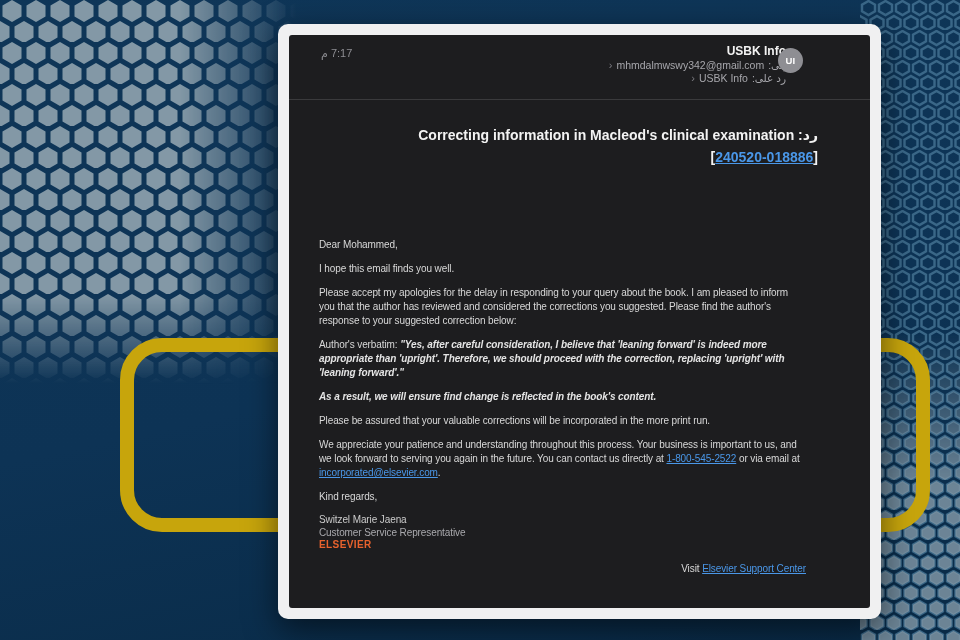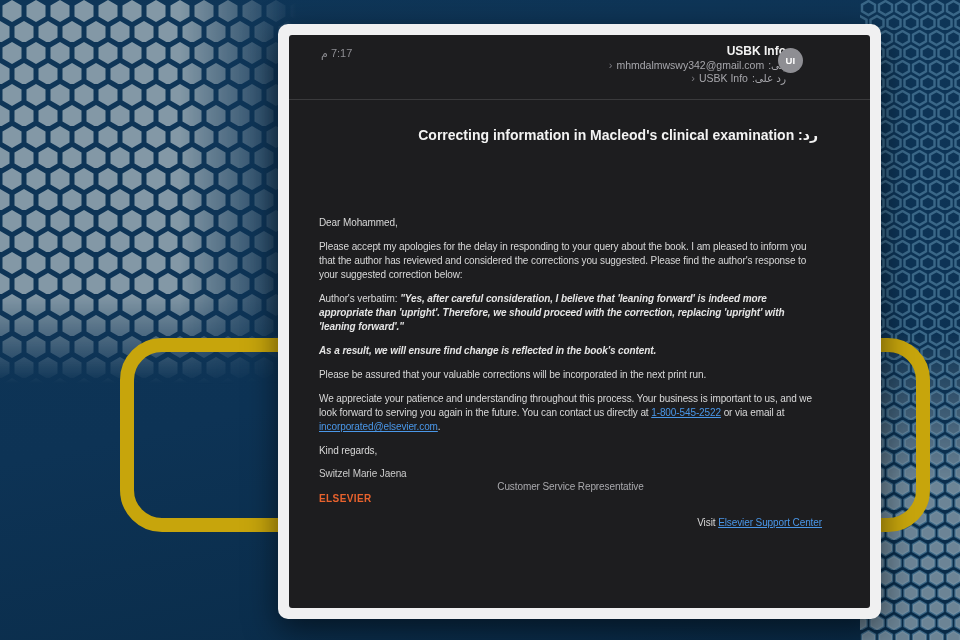--- a/index.html
+++ b/index.html
@@ -55,28 +55,28 @@
   .avatar{position:absolute;right:67px;top:13px;width:25px;height:25px;
     border-radius:50%;background:var(--avatar-bg,#8e8e93);color:#fff;
     font-size:9.5px;font-weight:bold;display:flex;align-items:center;
     justify-content:center;letter-spacing:.3px;}
   .divider{height:1px;background:#3a3a3c;flex:none;}
   
   .subject{direction:rtl;text-align:right;padding:24px 52px 0 30px;
     color:#f3f3f3;font-weight:bold;font-size:14px;line-height:22px;margin-left:33px;}
   .subject a{color:var(--link,#4a97e8);text-decoration:underline;}
   
-  .mail-body{padding:70px 48px 0 30px;color:#d8d8d8;font-size:10px;
+  .mail-body{padding:70px 64px 0 30px;color:#d8d8d8;font-size:10px;
     line-height:14px;letter-spacing:-.1px;}
   .mail-body p{margin:0 0 10px 0;}
   .bi{font-weight:bold;font-style:italic;color:#e4e4e4;}
   .mail-body a{color:var(--link,#4a97e8);text-decoration:underline;}
   .sig{line-height:12.5px;margin-bottom:10px;}
   .sig-name{font-weight:normal;color:#cbcbcb;}
-  .sig-title{color:#a9a9ad;text-align:center;}
+  .sig-title{color:#a9a9ad;}
   .sig-co{font-weight:bold;color:var(--elsevier-orange,#e8622d);letter-spacing:.4px;}
   .visit-line{margin-top:12px;color:#d8d8d8;text-align:right;}
 </style>
 </head>
 <body>
 
 <div class="hex-left-wrap">
   <div class="hex-left">
     <svg width="345" height="640" xmlns="http://www.w3.org/2000/svg">
       <defs>
@@ -137,28 +137,32 @@
       </div>
     </div>
 
     <div class="divider"></div>
 
     <div class="subject">
       <div>
         <span>رد:</span>
         <span dir="ltr">Correcting information in Macleod's clinical examination</span>
       </div>
+      <div dir="ltr">
+        <span>[</span><a href="#">240520-018886</a><span>]</span>
+      </div>
     </div>
 
     <div class="mail-body">
       <p>Dear Mohammed,</p>
+      <p>I hope this email finds you well.</p>
       <p>Please accept my apologies for the delay in responding to your query about the book. I am pleased to inform you that the author has reviewed and considered the corrections you suggested. Please find the author's response to your suggested correction below:</p>
       <p><span>Author's verbatim: </span><span class="bi">"Yes, after careful consideration, I believe that 'leaning forward' is indeed more appropriate than 'upright'. Therefore, we should proceed with the correction, replacing 'upright' with 'leaning forward'."</span></p>
       <p class="bi">As a result, we will ensure find change is reflected in the book's content.</p>
-      <p>Please be assured that your valuable corrections will be incorporated in the next print run.</p>
+      <p>Please be assured that your valuable corrections will be incorporated in the more print run.</p>
       <p><span>We appreciate your patience and understanding throughout this process. Your business is important to us, and we look forward to serving you again in the future. You can contact us directly at </span><a href="#">1-800-545-2522</a><span> or via email at </span><a href="#">incorporated@elsevier.com</a><span>.</span></p>
       <p>Kind regards,</p>
       <div class="sig">
         <div class="sig-name">Switzel Marie Jaena</div>
         <div class="sig-title">Customer Service Representative</div>
         <div class="sig-co">ELSEVIER</div>
       </div>
       <p class="visit-line"><span>Visit </span><a href="#">Elsevier Support Center</a></p>
     </div>
 

